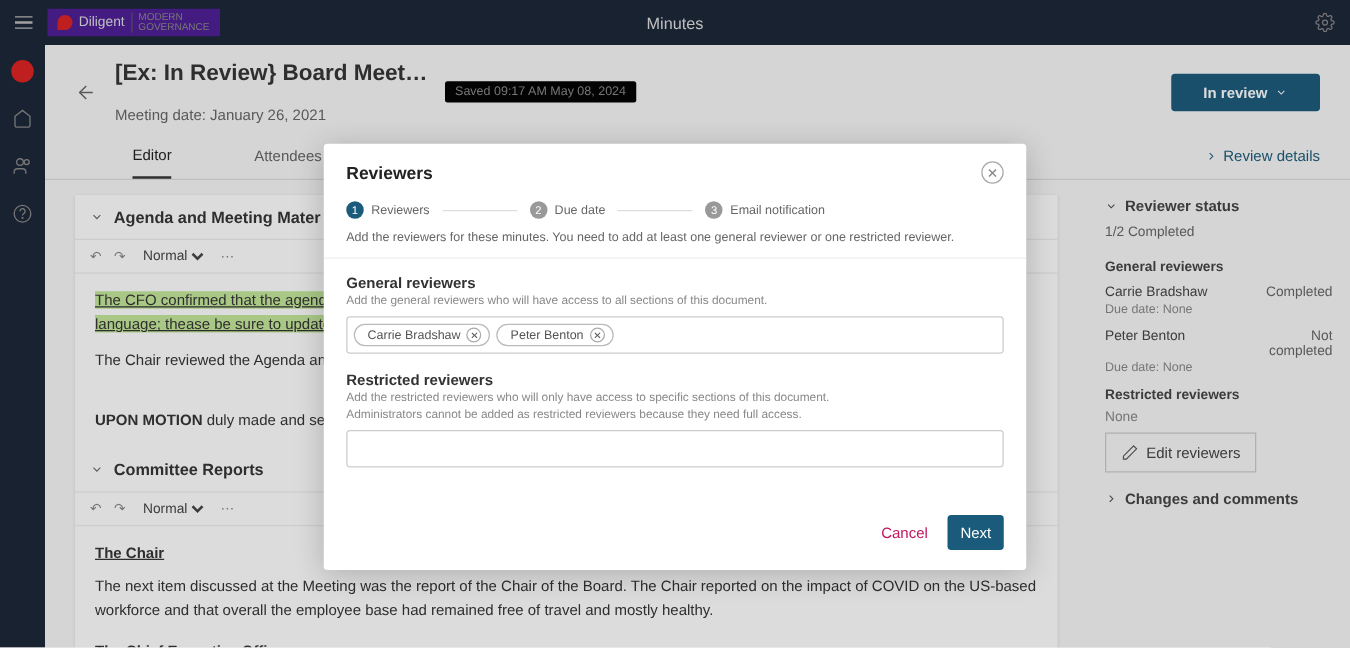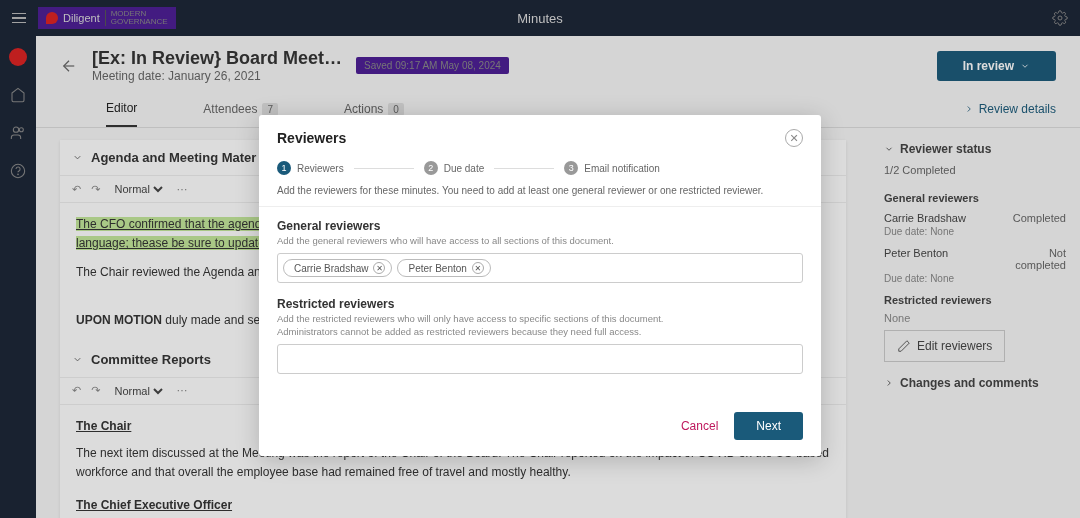--- a/index.html
+++ b/index.html
@@ -17,22 +17,22 @@
   .main-wrap { display: flex; height: calc(100% - 36px); justify-content: flex-end; }
   .leftnav { width: 36px; background: #1a2536; display: flex; flex-direction: column; align-items: center; padding-top: 12px; gap: 20px; }
   .leftnav-icon { color: #888; width: 18px; height: 18px; display: flex; align-items: center; justify-content: center; }
   .leftnav-d { width: 18px; height: 18px; background: #d22; border-radius: 50%; }
   
   .content { flex: 1; background: #f7f7f7; display: flex; flex-direction: column; }
   
   .header-row { display: flex; align-items: center; padding: 12px 24px 8px; gap: 14px; }
   .back-arrow { color: #666; cursor: pointer; }
   .doc-title { font-size: 18px; font-weight: 600; color: #333; }
-  .meeting-date { font-size: 12px; color: #666; margin-top: 0; }
-  .saved-chip { background: #4c1d95; color: #888; font-size: 10px; padding: 3px 8px; border-radius: 2px; }
+  .meeting-date { font-size: 12px; color: #666; margin-top: 16px; }
+  .saved-chip { background: #000000; color: #888; font-size: 10px; padding: 3px 8px; border-radius: 2px; }
   .in-review-btn { margin-left: auto; background: #1a5a7a; color: #fff; font-size: 12px; padding: 8px 26px; border-radius: 3px; display: flex; align-items: center; gap: 6px; cursor: pointer; font-weight: bold; }
   
   .tabs-row { display: flex; align-items: center; padding: 0 24px; border-bottom: 1px solid #ddd; gap: 20px; font-size: 12px; color: #666; }
   .tab { padding: 10px 0; cursor: pointer; display: flex; align-items: center; gap: 5px; margin-left: 46px; }
   .tab.active { border-bottom: 2px solid #333; color: #222; font-weight: 500; }
   .tab-badge { background: #e0e0e0; font-size: 10px; padding: 1px 5px; border-radius: 2px; }
   .review-details { margin-left: auto; color: #1a5a7a; display: flex; align-items: center; gap: 5px; }
   
   .body-split { display: flex; flex: 1; overflow: hidden; }
   .editor-col { flex: 1; padding: 12px 0; overflow: hidden; }
@@ -67,21 +67,21 @@
   .modal-desc { font-size: 10px; color: #666; padding: 0 18px 10px; border-bottom: 1px solid #eee; }
   .modal-body { padding: 12px 18px; }
   .field-label { font-size: 12px; font-weight: 600; color: #333; margin-bottom: 2px; }
   .field-help { font-size: 9.5px; color: #888; margin-bottom: 6px; line-height: 1.3; }
   .chip-input { border: 1px solid #ccc; border-radius: 3px; padding: 5px; min-height: 30px; display: flex; gap: 5px; flex-wrap: wrap; margin-bottom: 14px; }
   .chip { border: 1px solid #bbb; border-radius: 12px; padding: 2px 6px 2px 10px; font-size: 10px; color: #555; display: flex; align-items: center; gap: 5px; }
   .chip-x { width: 12px; height: 12px; border: 1px solid #aaa; border-radius: 50%; display: flex; align-items: center; justify-content: center; font-size: 8px; cursor: pointer; }
   
   .modal-foot { display: flex; justify-content: flex-end; align-items: center; padding: 12px 18px 16px; gap: 16px; }
   .btn-cancel { font-size: 12px; color: #be185d; cursor: pointer; }
-  .btn-next { background: #1a5a7a; color: #fff; font-size: 12px; padding: 7px 22px; border-radius: 3px; cursor: pointer; }
+  .btn-next { background: #1a5a7a; color: #fff; font-size: 12px; padding: 7px 10px; border-radius: 3px; cursor: pointer; }
   
   svg { display: block; }
 </style>
 </head>
 <body>
 
 <div class="topbar">
   <div class="hamburger">
       <span></span>
       <span></span>

